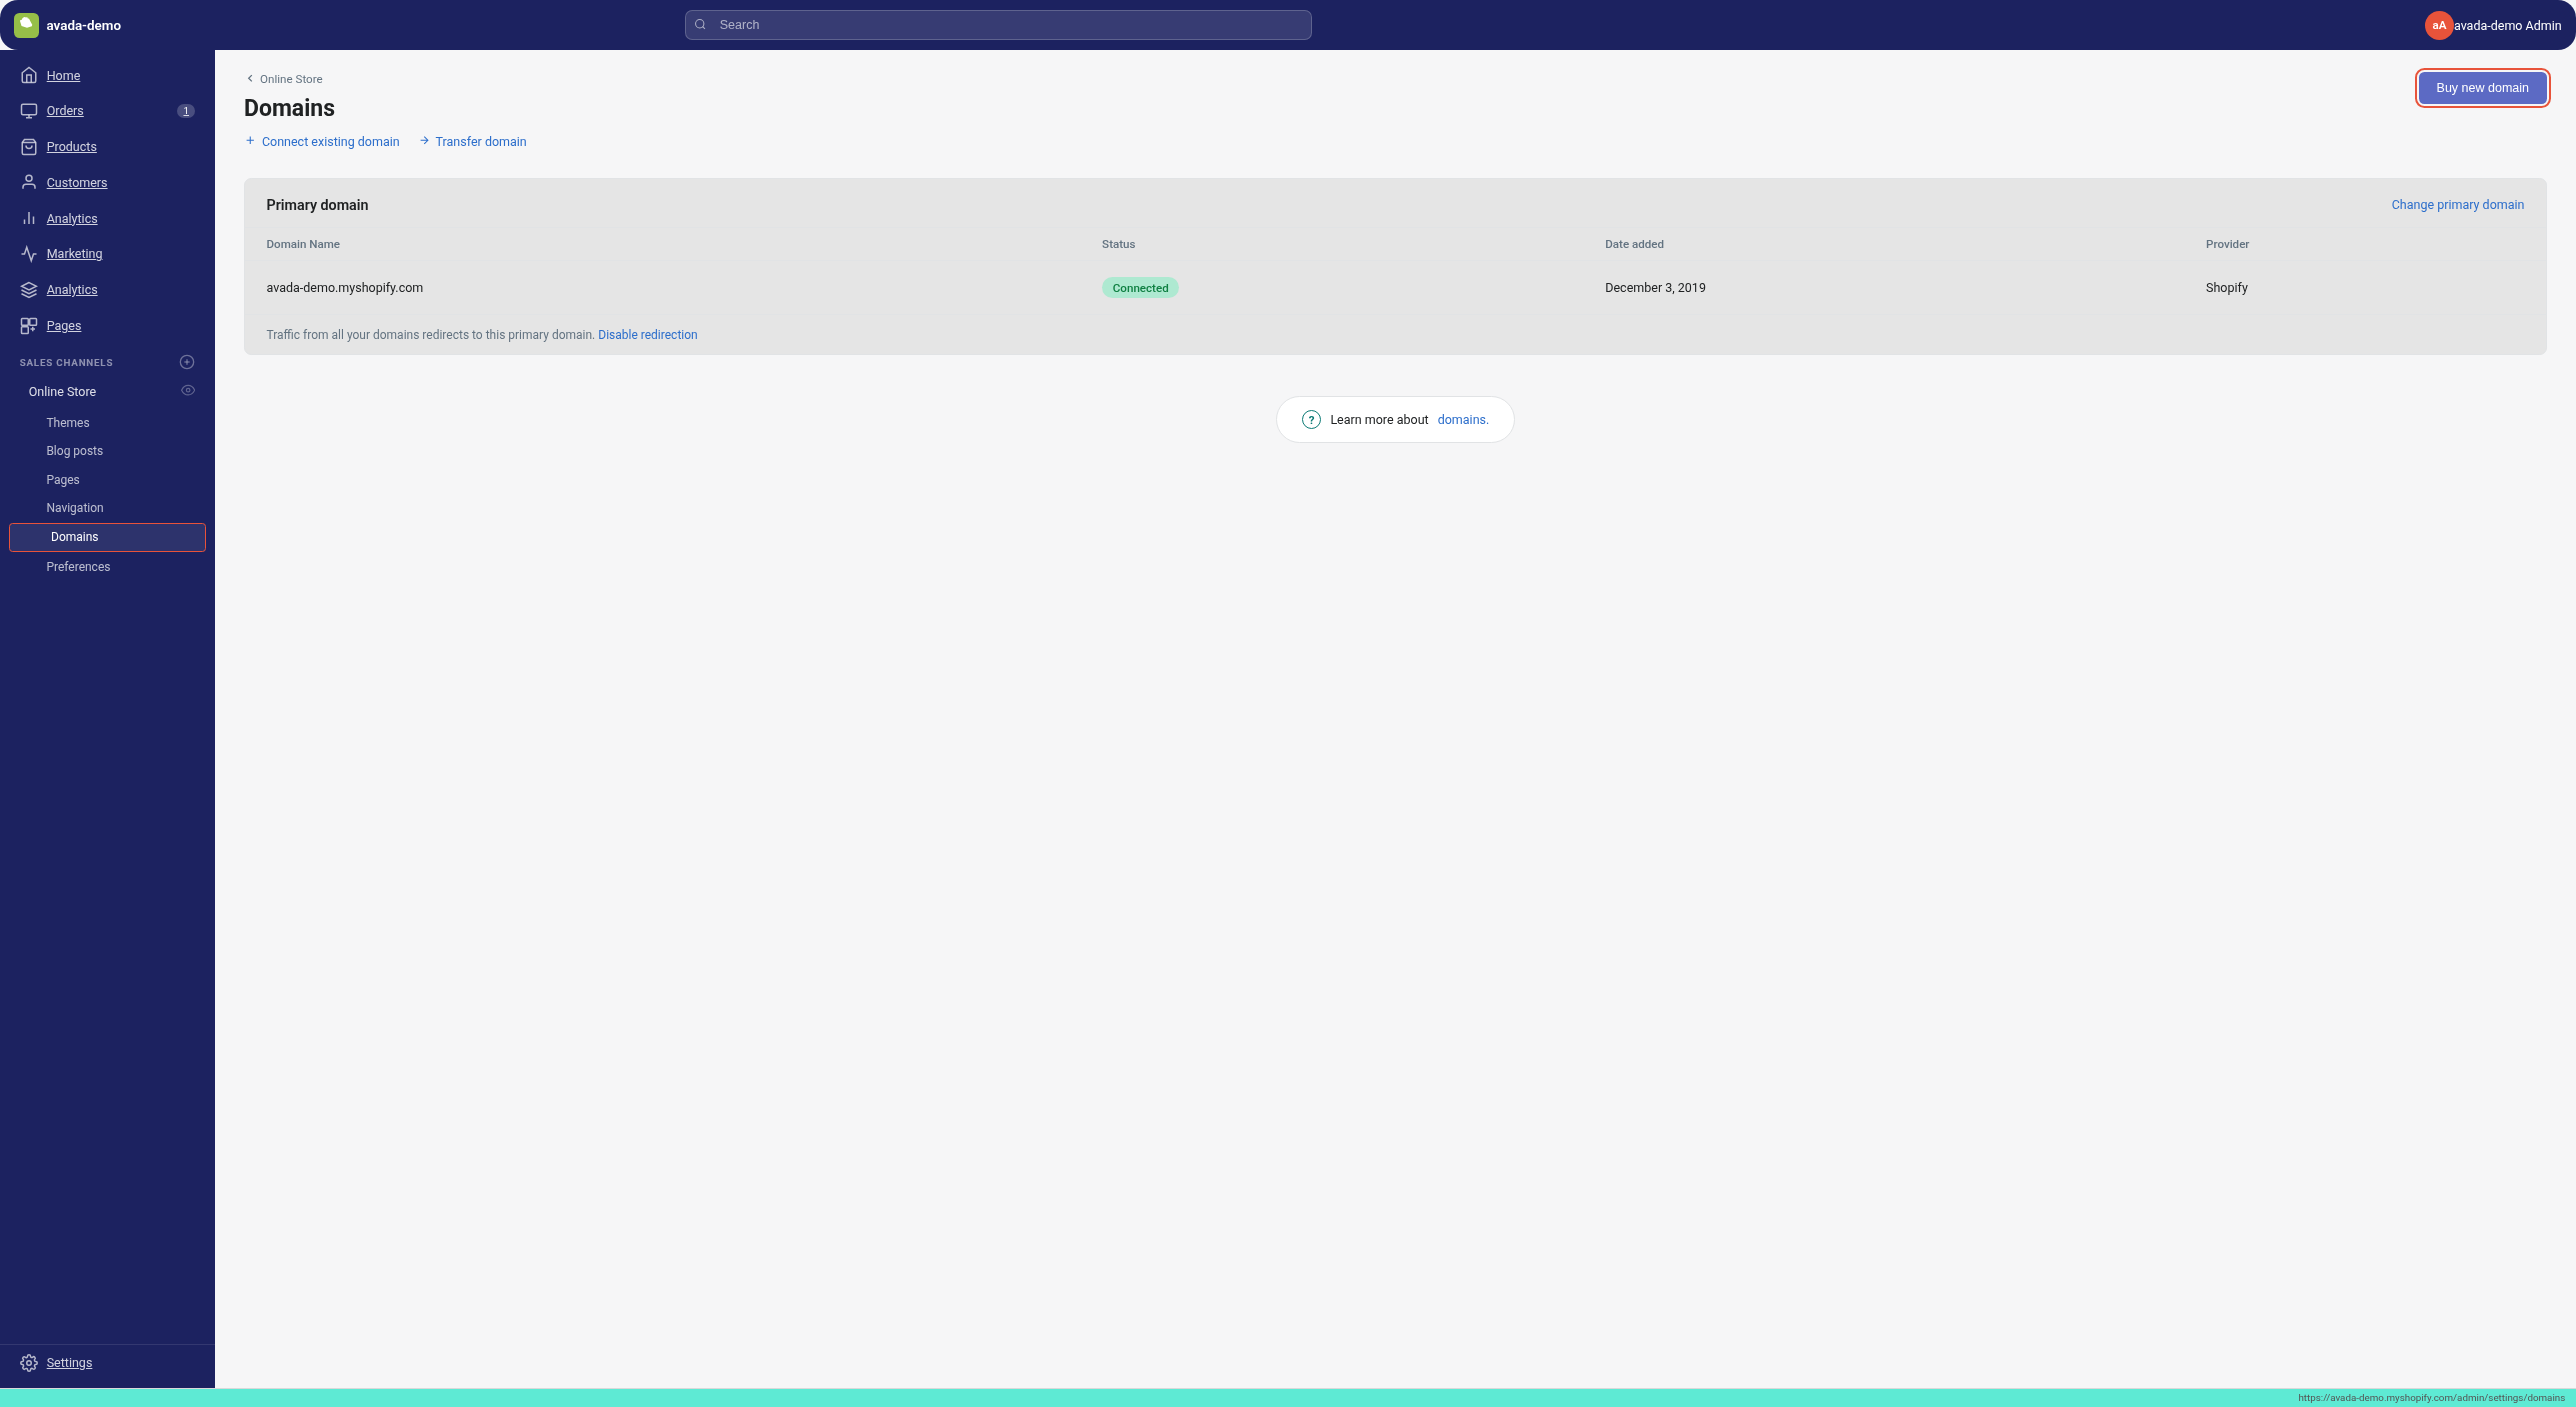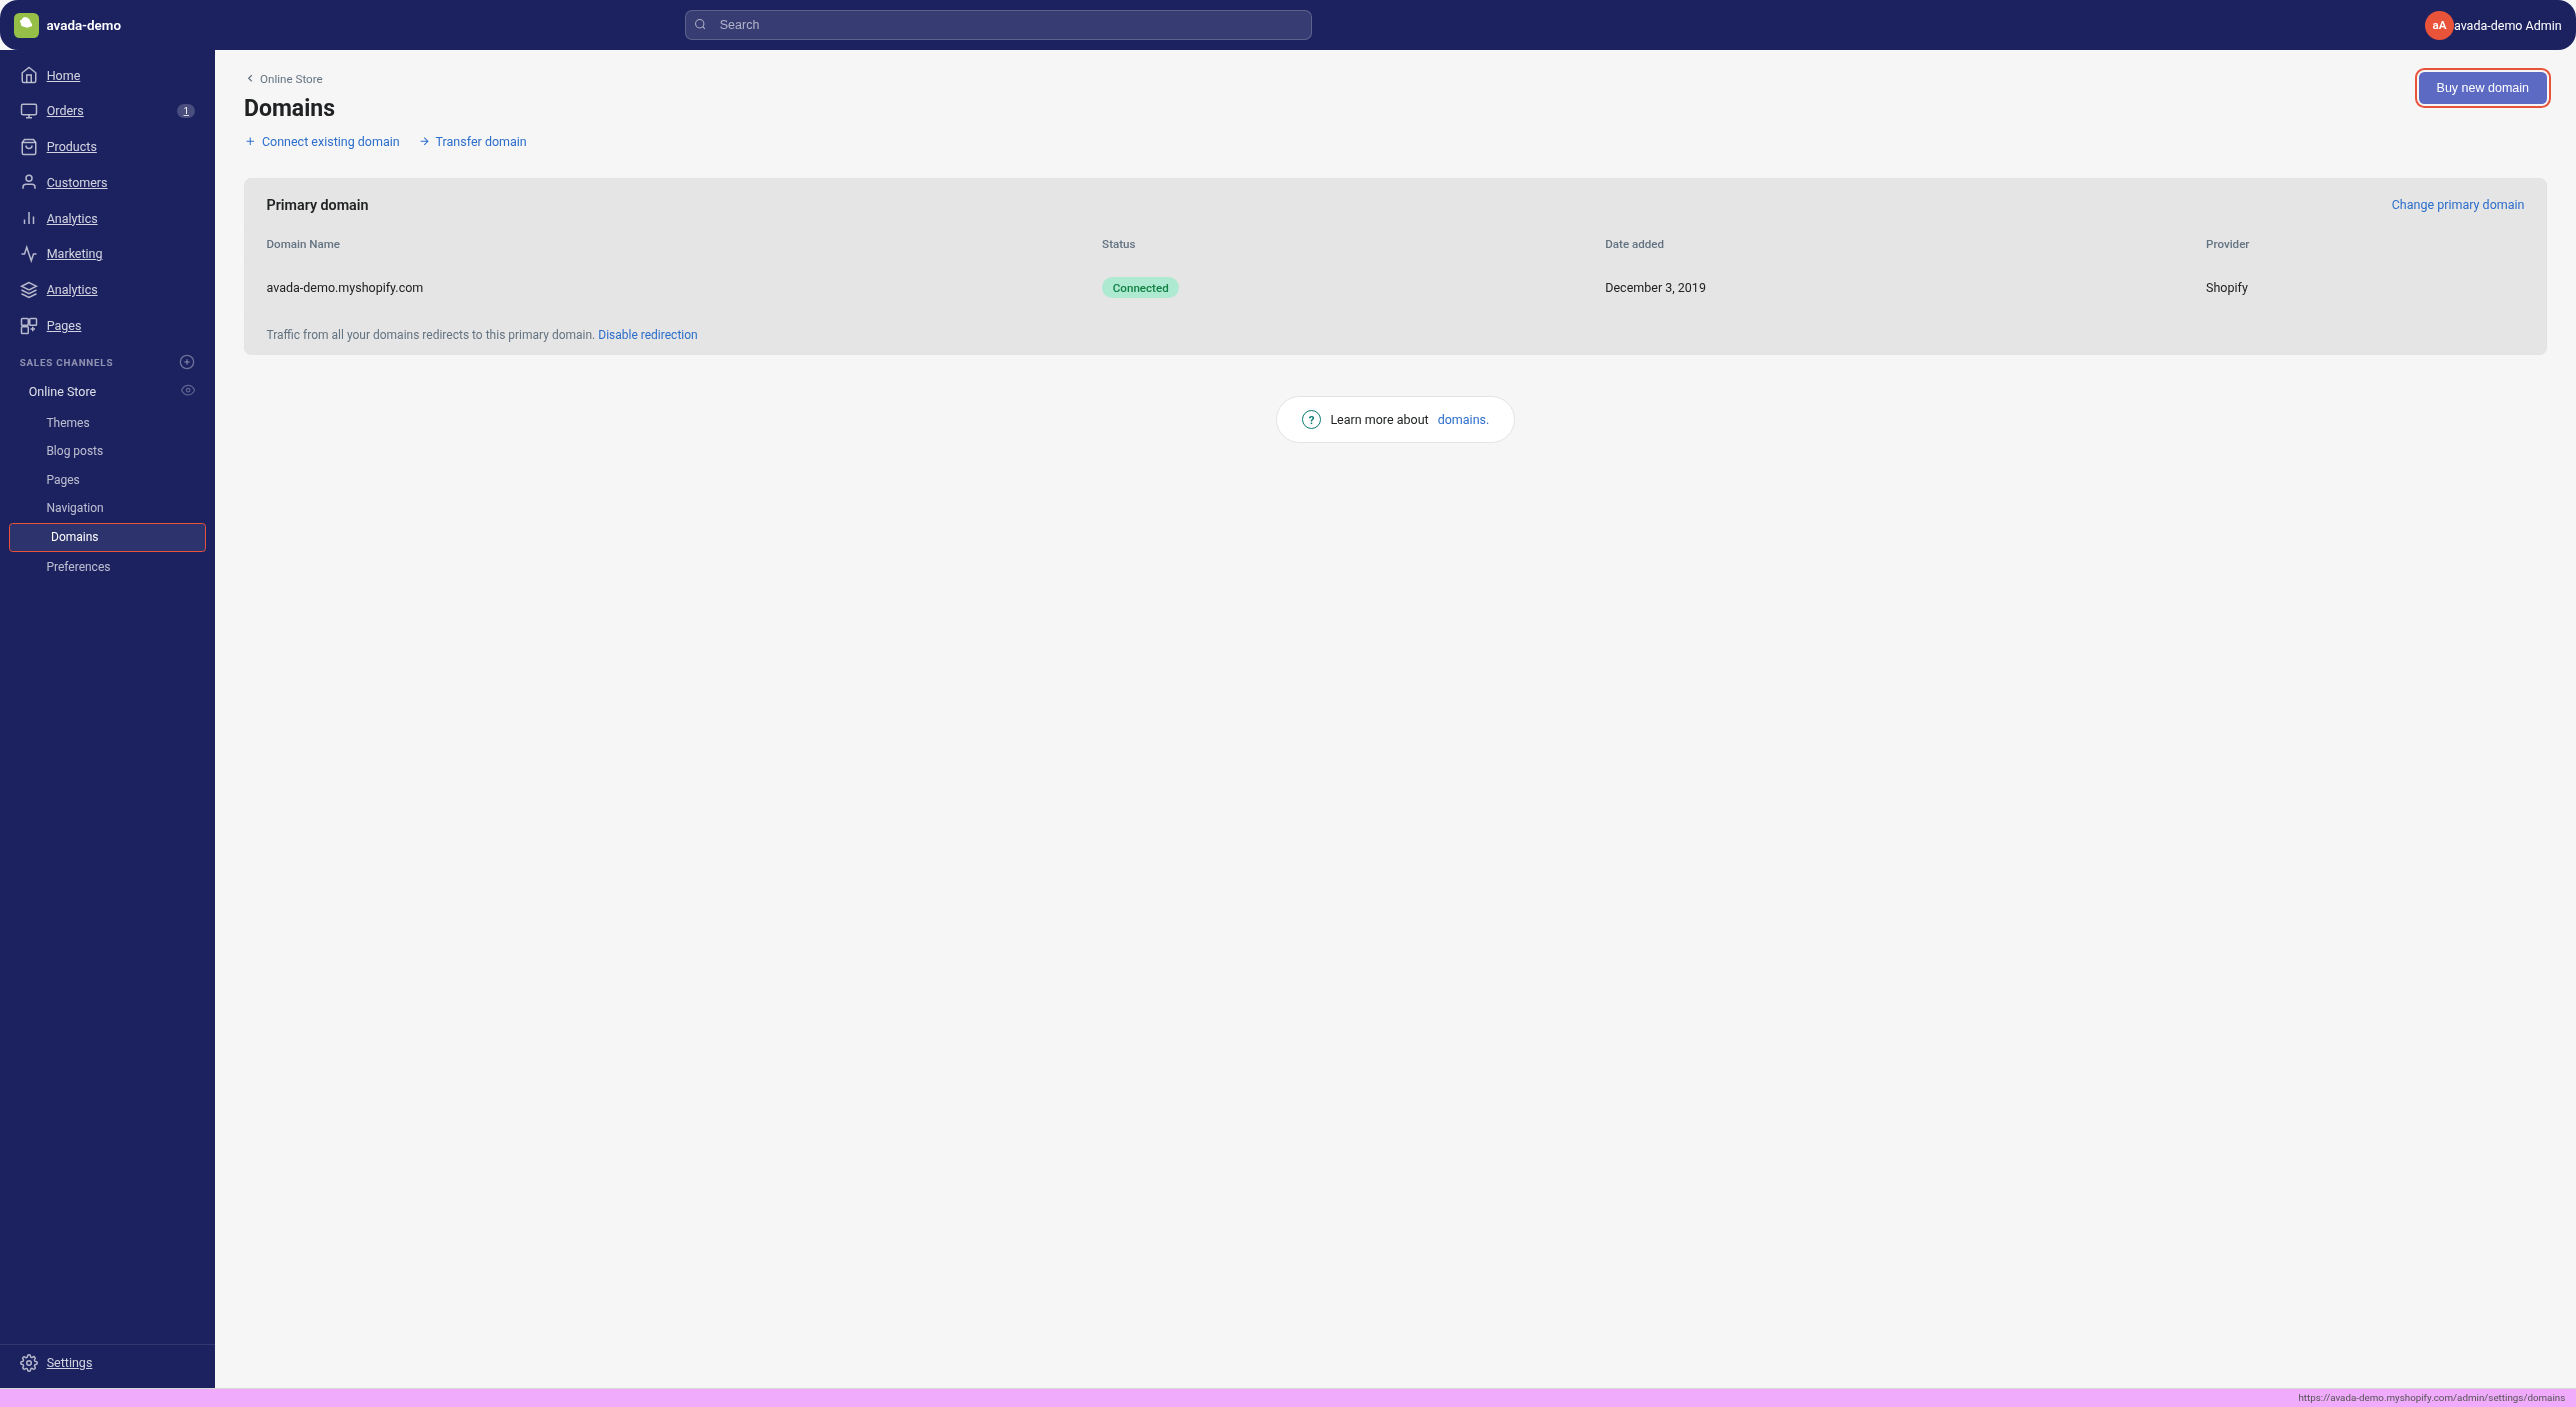--- a/index.html
+++ b/index.html
@@ -195,21 +195,21 @@
     }
 
     .page-actions-row {
       display: flex;
       align-items: center;
       gap: 18px;
       margin-bottom: 21.5px;
     }
     .action-link {
       display: flex;
-      align-items: center;
+      align-items: flex-start;
       gap: 5.4px;
       color: #2c6ecb;
       font-size: 12.5px;
       cursor: pointer;
       text-decoration: none;
     }
 
     .buy-domain-btn {
       background: #5c6ac4;
       color: white;
@@ -325,21 +325,21 @@
       display: flex;
       align-items: center;
       justify-content: center;
       font-size: 11.6px;
       font-weight: 700;
       flex-shrink: 0;
     }
 
     
     .status-bar {
-      background: #f0abfc;
+      background: #5eead4;
       border-top: 0.9px solid #d9d9d9;
       padding: 3.6px 10.7px;
       font-size: 9.8px;
       color: #555;
       text-align: right;
     }
   </style>
 </head>
 <body>
 

